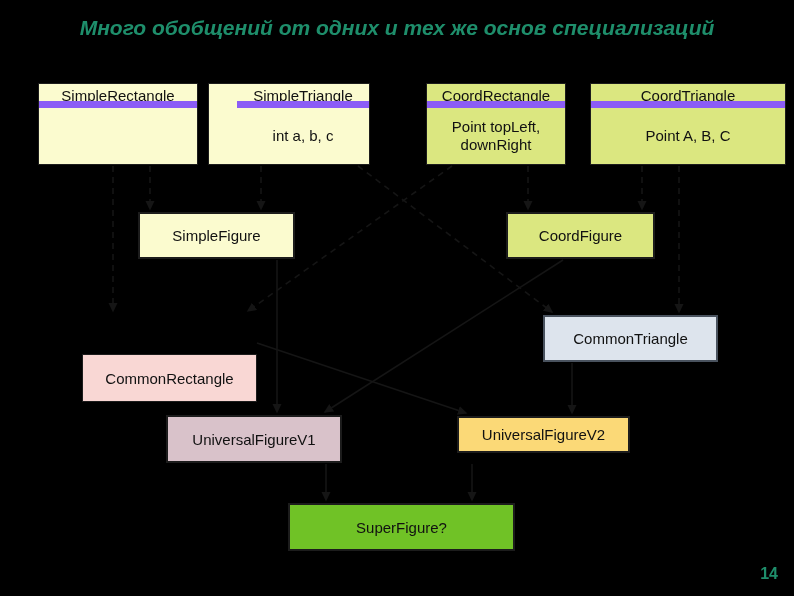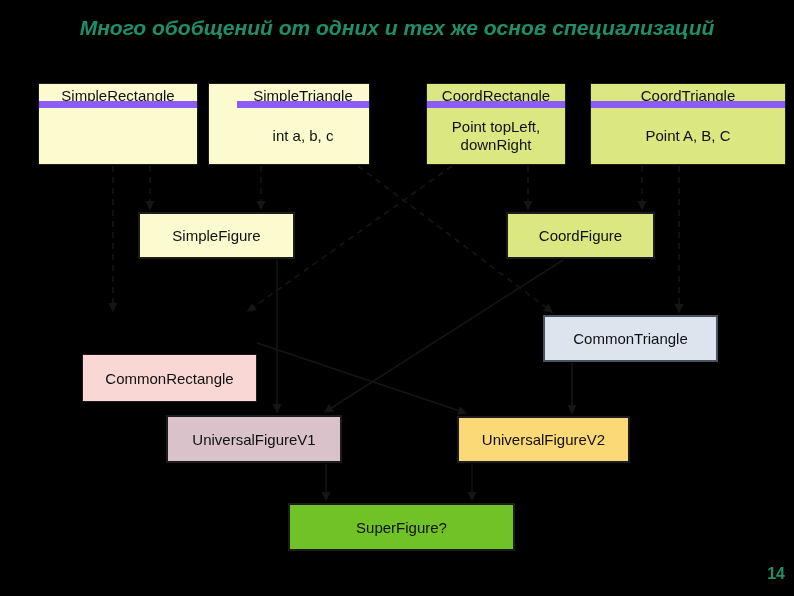--- a/index.html
+++ b/index.html
@@ -24,21 +24,21 @@
     border-bottom:7px solid #8b5cf6;overflow:hidden;text-align:center;
   }
   .classbox .cb-body{
     box-sizing:border-box;display:flex;align-items:center;justify-content:center;
     height:calc(100% - 24px);padding:0 8px;line-height:18px;
   }
   .simplebox{display:flex;align-items:center;justify-content:center;}
   .b2{border-width:2px;}
   .gray-border{border-color:#49525e;}
   .page-number{
-    position:absolute;right:9px;bottom:13px;font-size:16px;font-weight:bold;
+    position:absolute;right:16px;bottom:13px;font-size:16px;font-weight:bold;
     color:var(--title-color,#1e8e6b);
   }
 </style>
 </head>
 <body>
 
 <div class="slide">
 
   <div class="slide-title">Много обобщений от одних и тех же основ специализаций</div>
 
@@ -98,21 +98,21 @@
   </div>
 
   <div class="node simplebox b2 gray-border" style="left: 543px; top: 315px; width: 175px; height: 47px; background: rgb(221, 228, 237);">
     <span>CommonTriangle</span>
   </div>
 
   <div class="node simplebox b2" style="left: 166px; top: 415px; width: 176px; height: 48px; background: rgb(217, 194, 202);">
     <span>UniversalFigureV1</span>
   </div>
 
-  <div class="node simplebox b2" style="left: 457px; top: 416px; width: 173px; height: 47px; background: rgb(251, 217, 119);">
+  <div class="node simplebox b2" style="left: 457px; top: 416px; width: 173px; height: 37px; background: rgb(251, 217, 119);">
     <span>UniversalFigureV2</span>
   </div>
 
   <div class="node simplebox b2" style="left: 288px; top: 503px; width: 227px; height: 48px; background: rgb(112, 194, 38);">
     <span>SuperFigure?</span>
   </div>
 
   <div class="page-number">14</div>
 
 </div>

